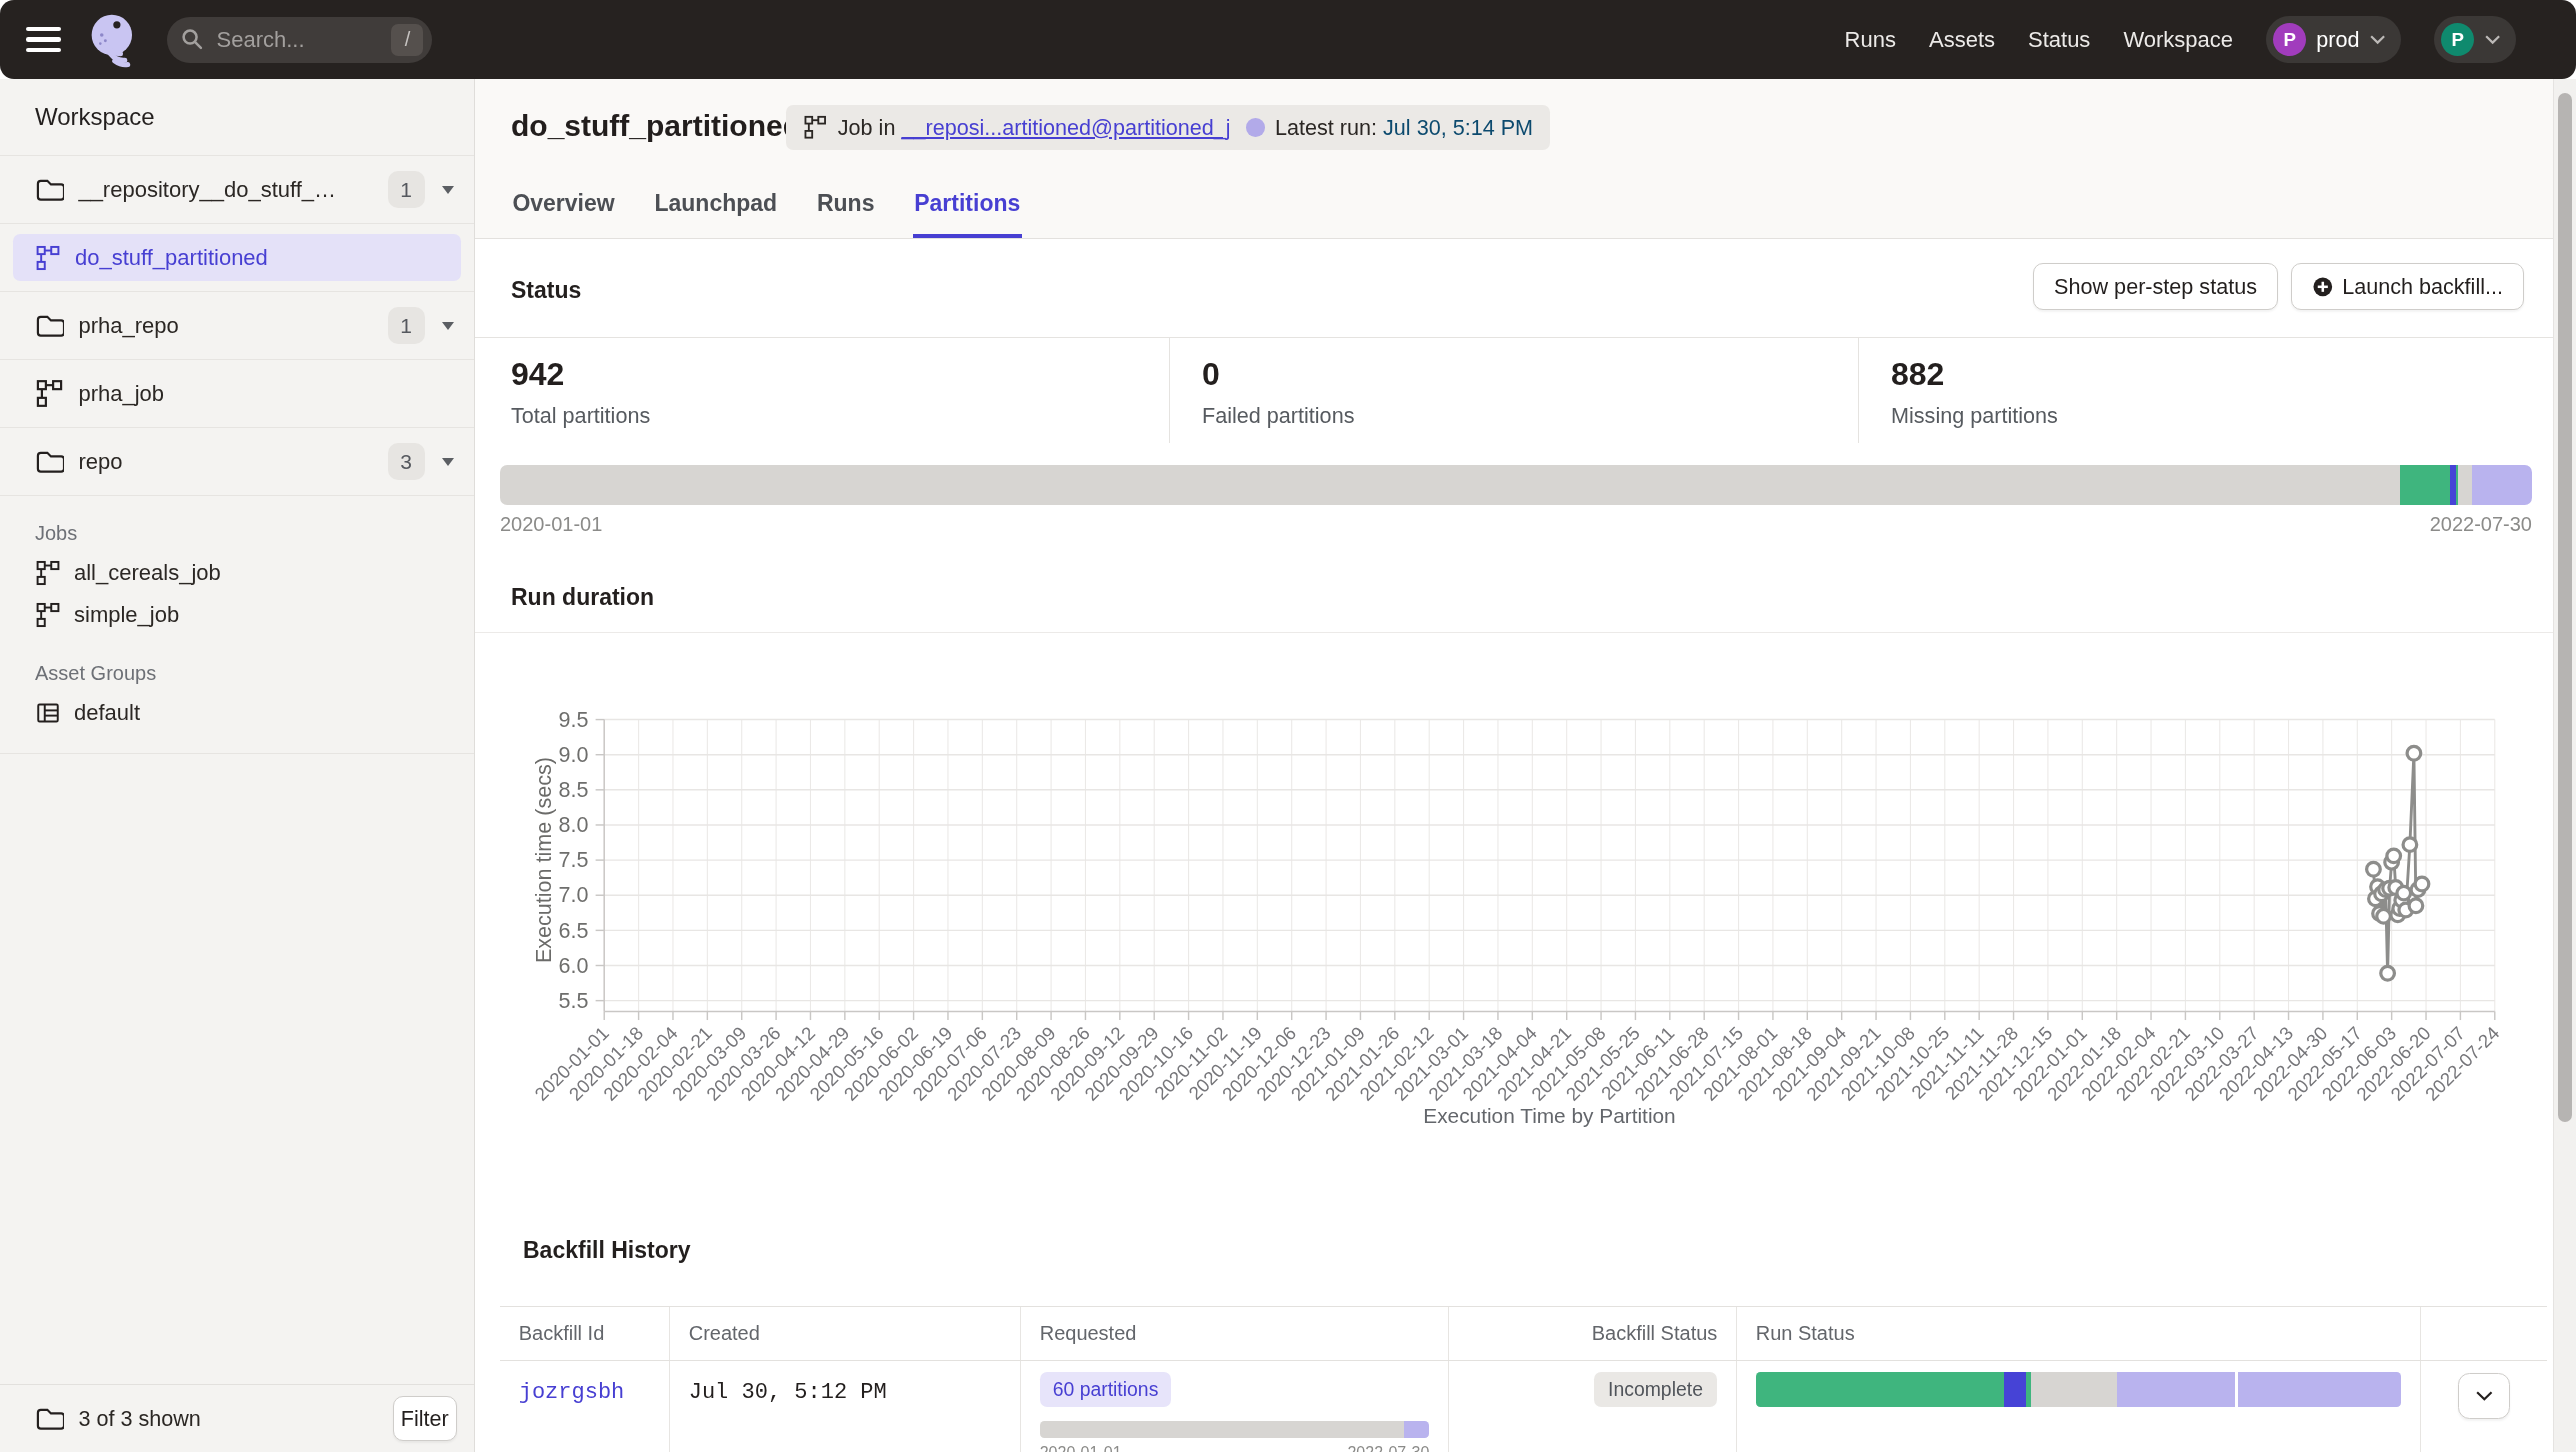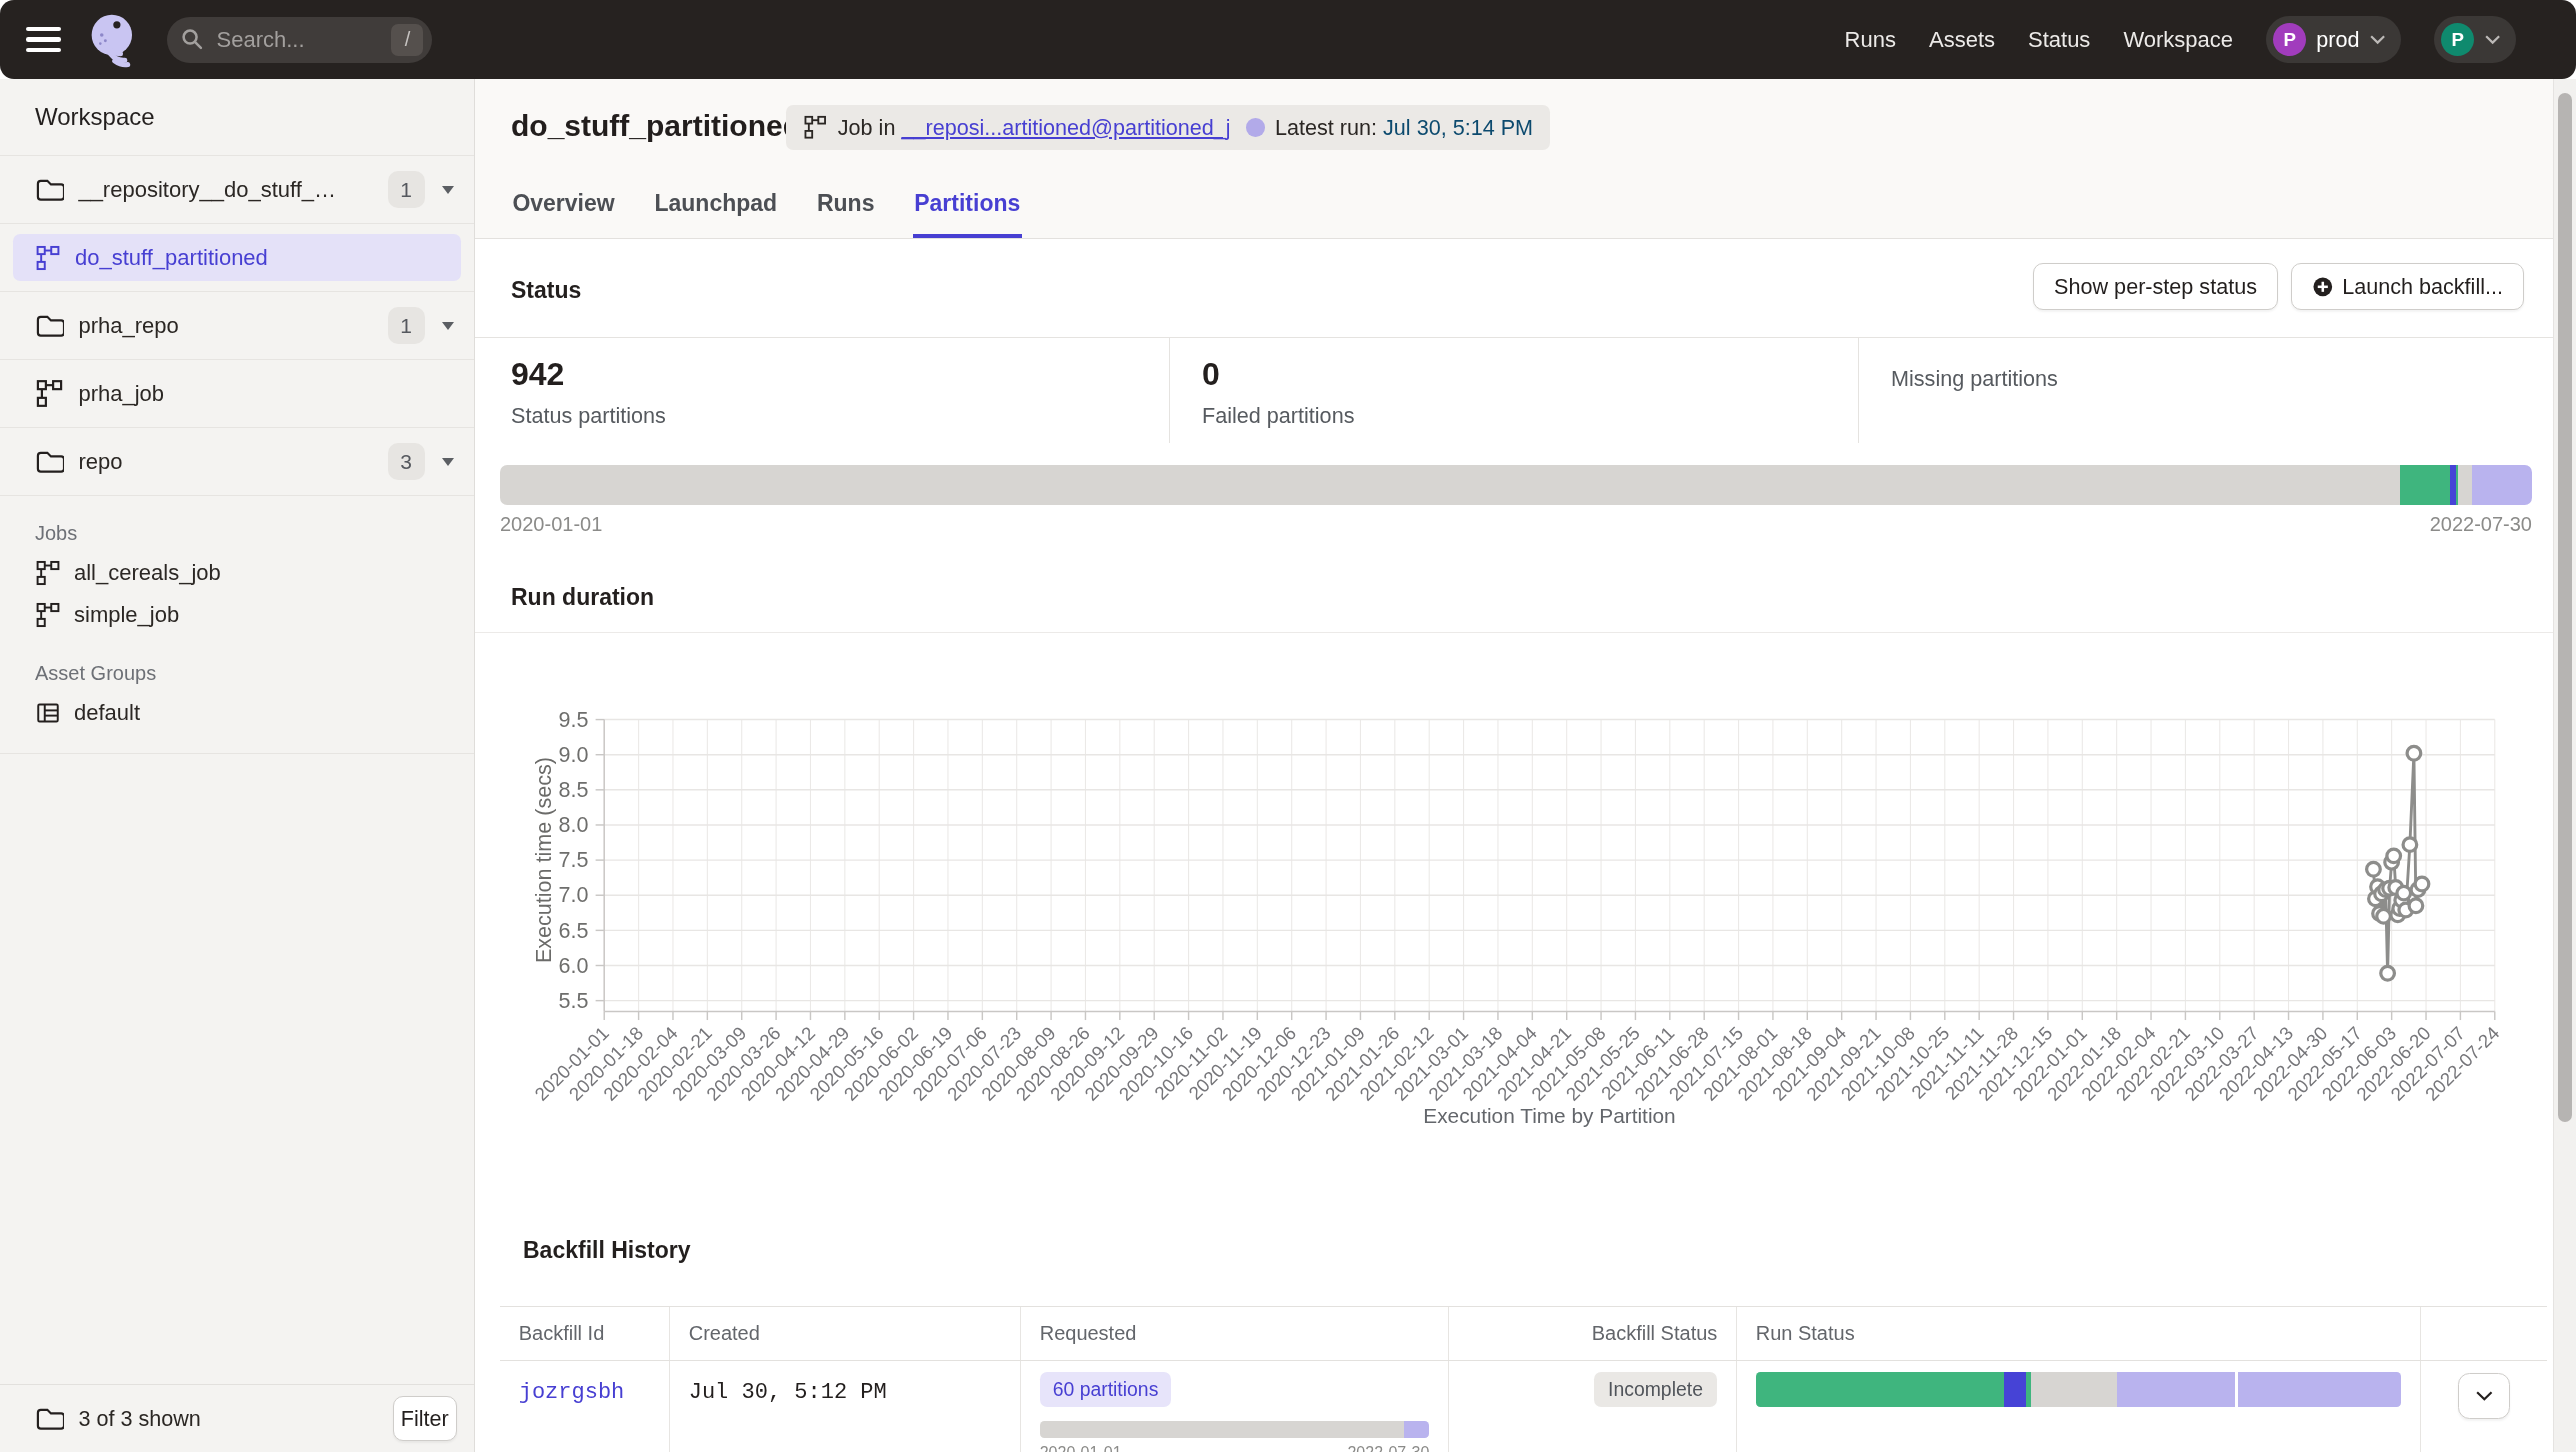--- a/index.html
+++ b/index.html
@@ -302,27 +302,28 @@
             <line x1="8" y1="15" x2="22" y2="15" stroke="#fff" stroke-width="3.5"></line>
           </svg>
         <span>Launch backfill...</span>
       </button>
     </div>
     <div class="div1"></div>
 
     <div class="stats">
       <div class="stat">
         <div class="val">942</div>
-        <div class="lab">Status partitions</div>
+        <div class="lab">Total partitions</div>
       </div>
       <div class="stat">
         <div class="val">0</div>
         <div class="lab">Failed partitions</div>
       </div>
       <div class="stat">
+        <div class="val">882</div>
         <div class="lab">Missing partitions</div>
       </div>
     </div>
 
     <div class="bar pbar">
         <div style="width: 93.5%; background: rgb(215, 213, 210); flex: 0 0 auto;"></div>
         <div style="width: 2.45%; background: rgb(63, 181, 126); flex: 0 0 auto;"></div>
         <div style="width: 0.3%; background: rgb(70, 67, 214); flex: 0 0 auto;"></div>
         <div style="width: 0.12%; background: rgb(63, 181, 126); flex: 0 0 auto;"></div>
         <div style="width: 0.68%; background: rgb(215, 213, 210); flex: 0 0 auto;"></div>

